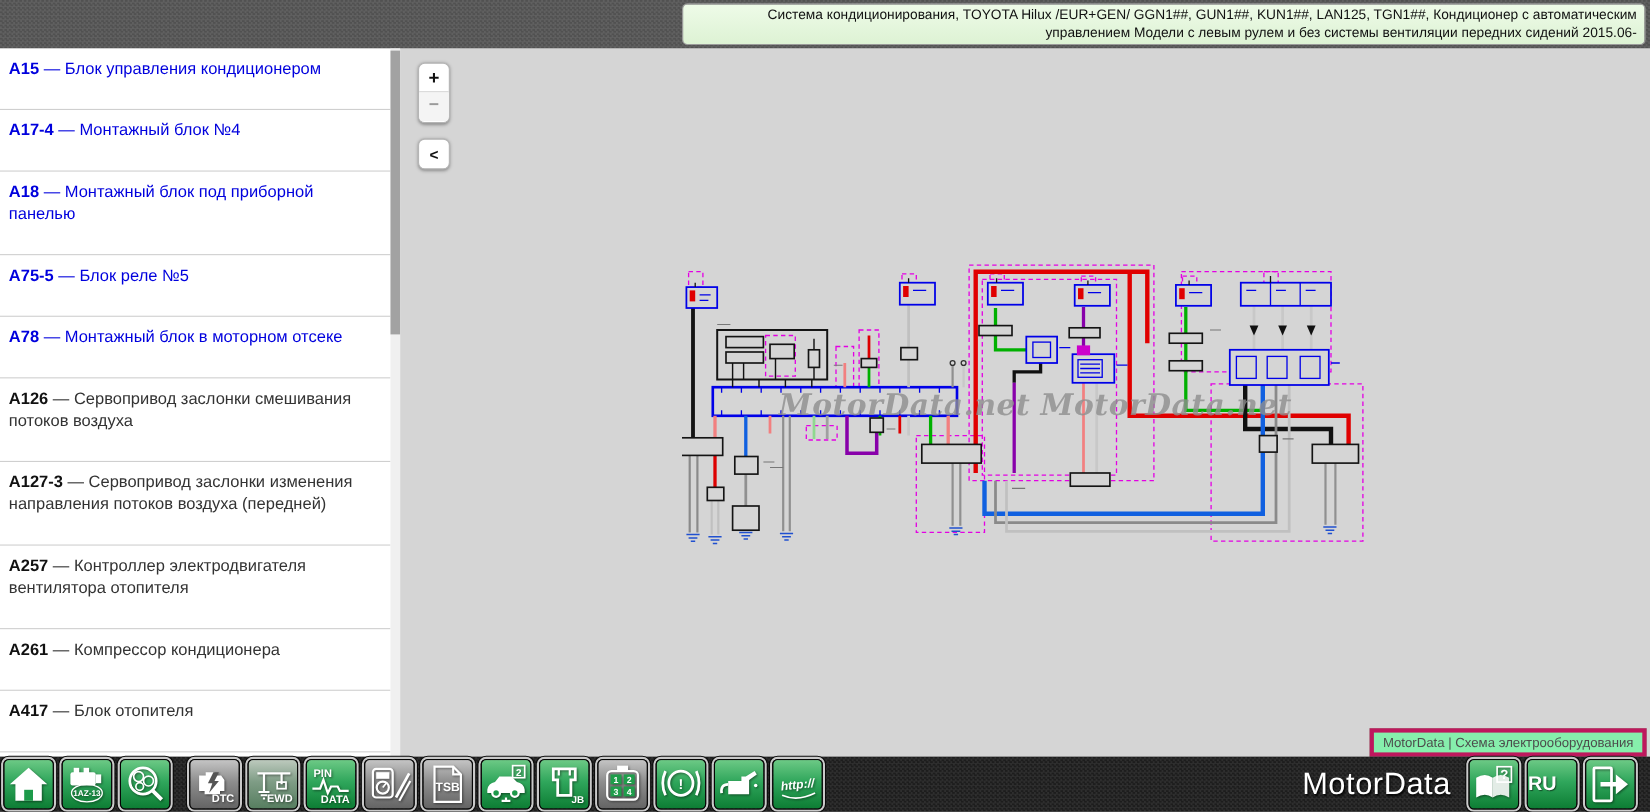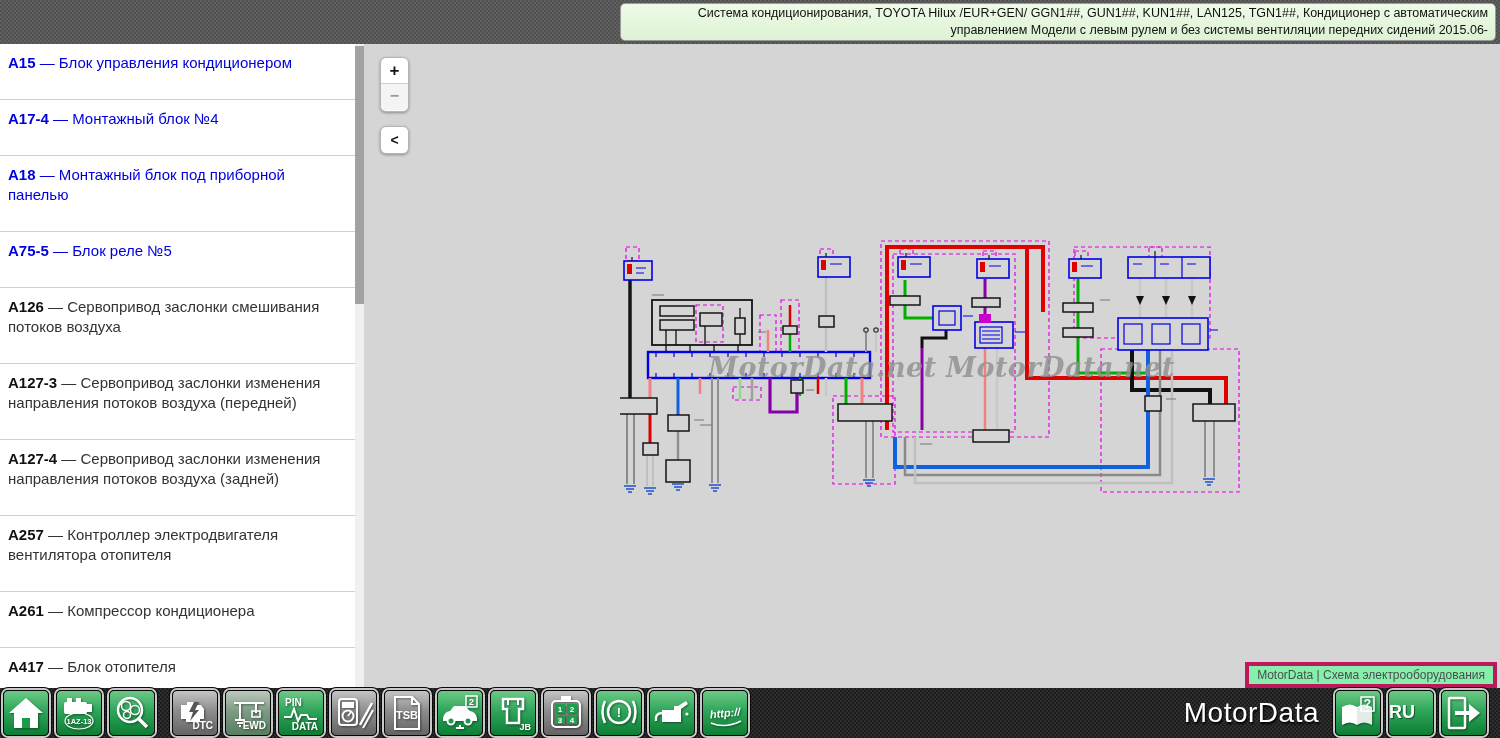--- a/index.html
+++ b/index.html
@@ -83,23 +83,23 @@
   <div id="header-bar">
     <div id="title-box">Система кондиционирования, TOYOTA Hilux /EUR+GEN/ GGN1##, GUN1##, KUN1##, LAN125, TGN1##, Кондиционер с автоматическим управлением Модели с левым рулем и без системы вентиляции передних сидений 2015.06-</div>
   </div>
 
   <aside id="sidebar">
     <div id="component-list">
         <div class="sb-item link"><b>A15</b><span> — Блок управления кондиционером</span></div>
         <div class="sb-item link"><b>A17-4</b><span> — Монтажный блок №4</span></div>
         <div class="sb-item link"><b>A18</b><span> — Монтажный блок под приборной панелью</span></div>
         <div class="sb-item link"><b>A75-5</b><span> — Блок реле №5</span></div>
+        <div class="sb-item link"><b>A78</b><span> — Монтажный блок в моторном отсеке</span></div>
         <div class="sb-item"><b>A126</b><span> — Сервопривод заслонки смешивания потоков воздуха</span></div>
         <div class="sb-item"><b>A127-3</b><span> — Сервопривод заслонки изменения направления потоков воздуха (передней)</span></div>
-        <div class="sb-item"><b>A127-4</b><span> — Сервопривод заслонки изменения направления потоков воздуха (задней)</span></div>
         <div class="sb-item"><b>A257</b><span> — Контроллер электродвигателя вентилятора отопителя</span></div>
         <div class="sb-item"><b>A261</b><span> — Компрессор кондиционера</span></div>
         <div class="sb-item"><b>A417</b><span> — Блок отопителя</span></div>
       </div>
     <div id="sb-scrollbar">
       <div id="sb-thumb"></div>
     </div>
   </aside>
 
   <main id="canvas">

